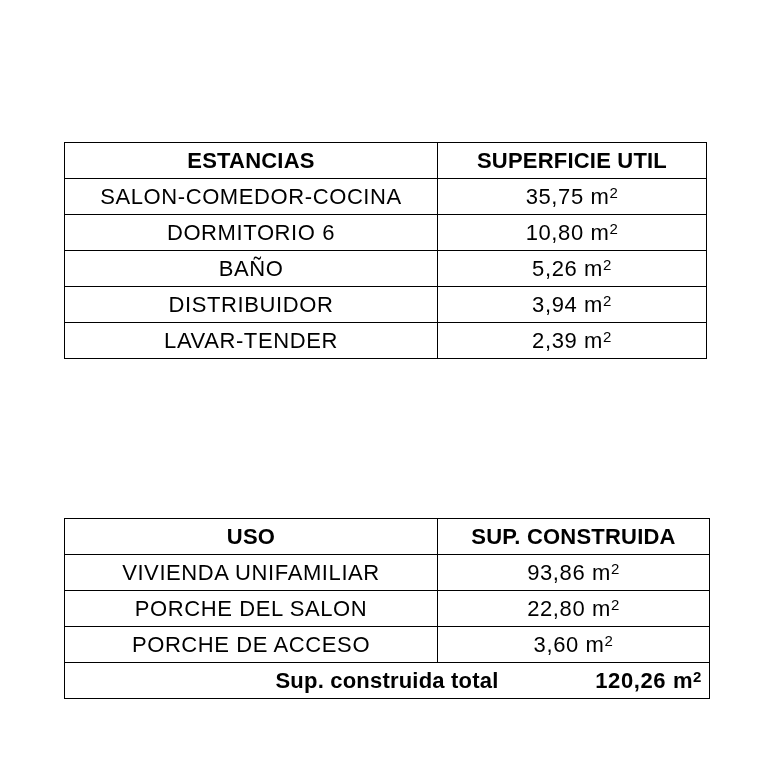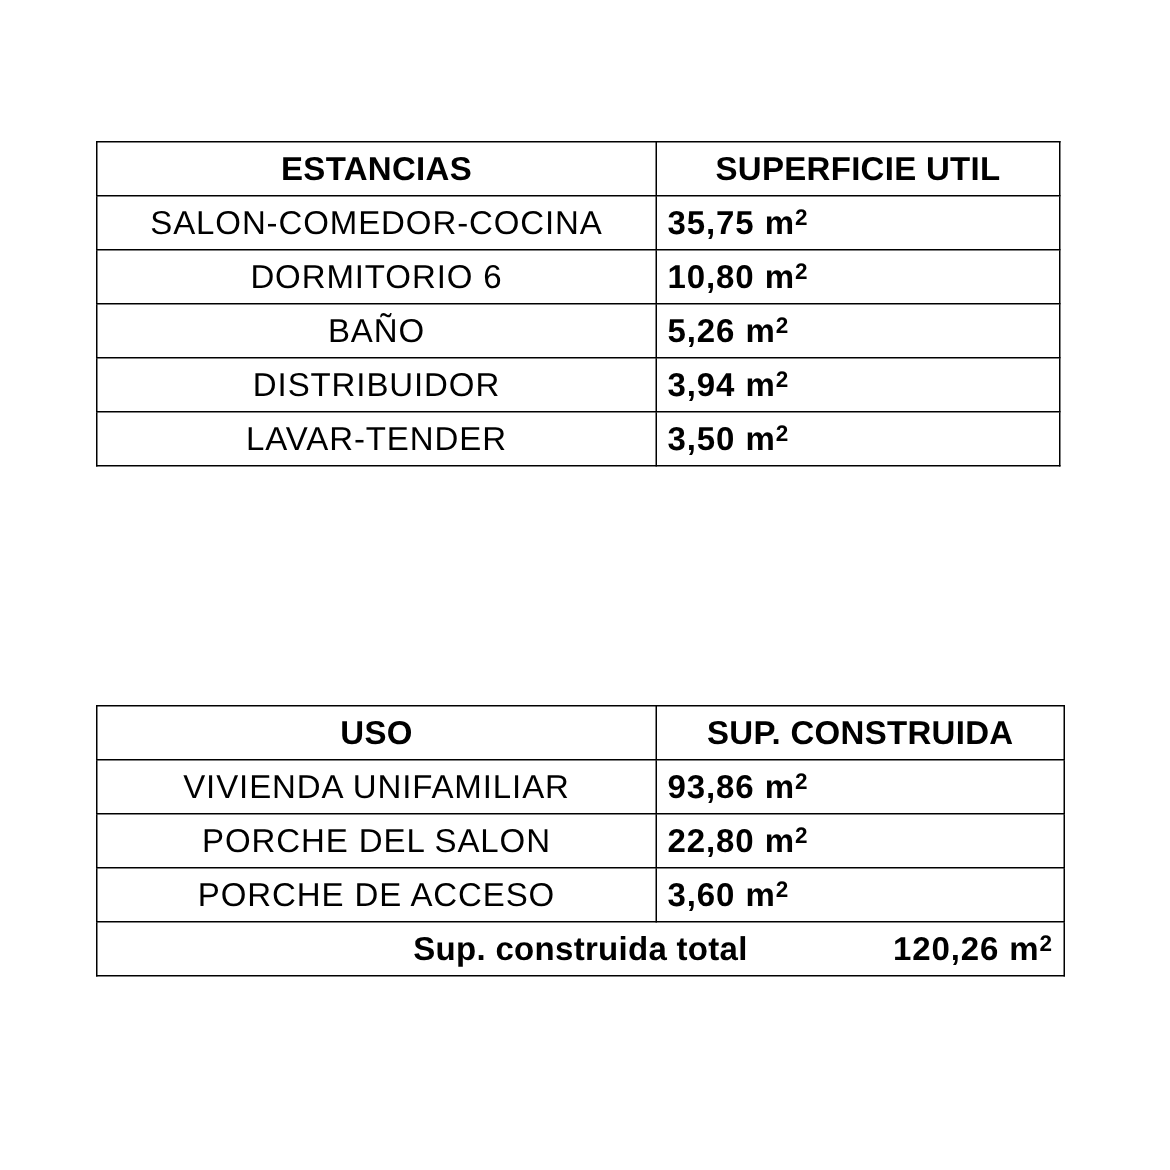--- a/index.html
+++ b/index.html
@@ -12,41 +12,41 @@
       height: 780px;
       position: relative;
       overflow: hidden;
       font-family: "Liberation Sans", sans-serif;
       color: #000000;
     }
     .tbl {
       position: absolute;
       border-collapse: collapse;
       table-layout: fixed;
+      margin-top: 48px;
     }
     .tbl td, .tbl th {
       border: 1px solid #000000;
       padding: 0 7px;
       height: 36px;
       box-sizing: border-box;
       white-space: nowrap;
       overflow: hidden;
       font-size: 22px;
       letter-spacing: 0.6px;
       text-align: center;
     }
     .tbl th {
       font-weight: bold;
       text-align: center;
       font-size: 22px;
       letter-spacing: 0.2px;
     }
     .tbl td.num {
-      text-align: left;
-      font-weight: bold;
+      text-align: center;
     }
     .tbl tr.total td {
       letter-spacing: 0.2px;
     }
     sup.unit {
       font-size: 15px;
       vertical-align: 6px;
       line-height: 0;
     }
     #t1 { left: 64px; top: 94px; width: 642px; }
@@ -81,21 +81,21 @@
   <tr>
     <td>BAÑO</td>
     <td class="num"><span>5,26 m</span><sup class="unit">2</sup></td>
   </tr>
   <tr>
     <td>DISTRIBUIDOR</td>
     <td class="num"><span>3,94 m</span><sup class="unit">2</sup></td>
   </tr>
   <tr>
     <td>LAVAR-TENDER</td>
-    <td class="num"><span>3,50 m</span><sup class="unit">2</sup></td>
+    <td class="num"><span>2,39 m</span><sup class="unit">2</sup></td>
   </tr>
 </tbody>
   </table>
 
 <table id="t2" class="tbl">
   <colgroup>
       <col class="c1">
       <col class="c2">
     </colgroup>
   <tbody>

